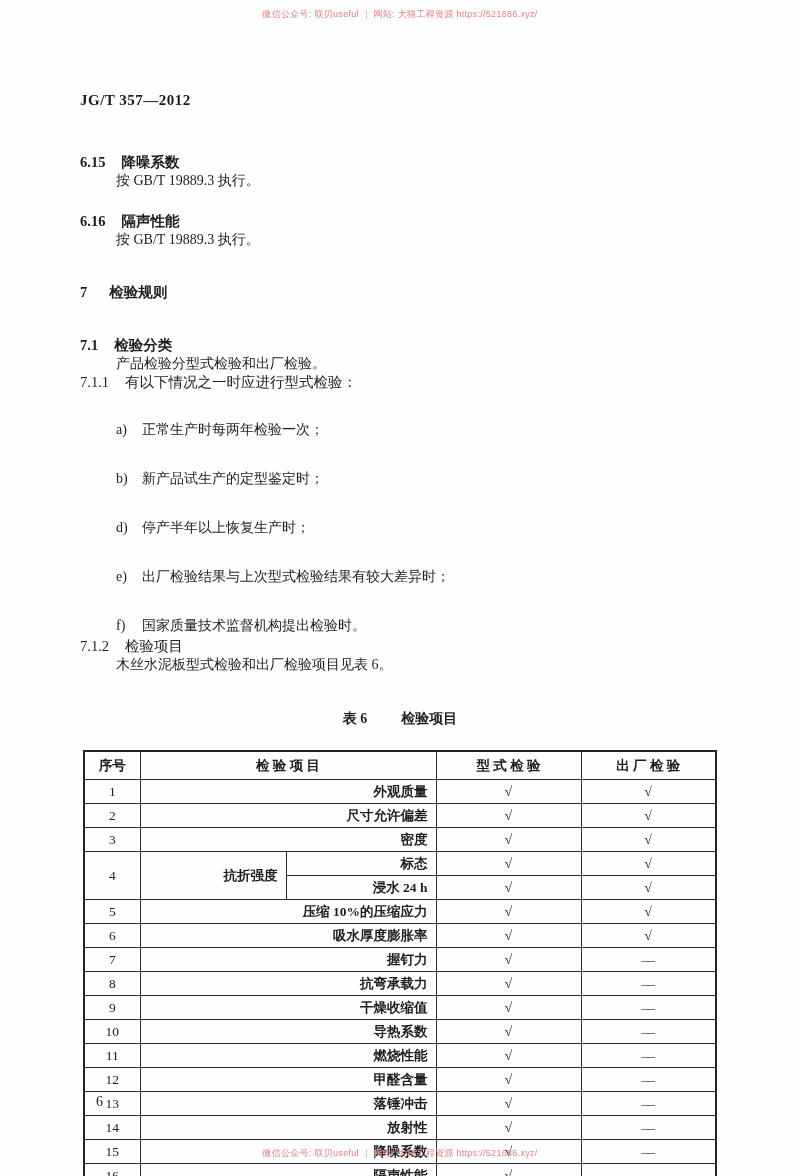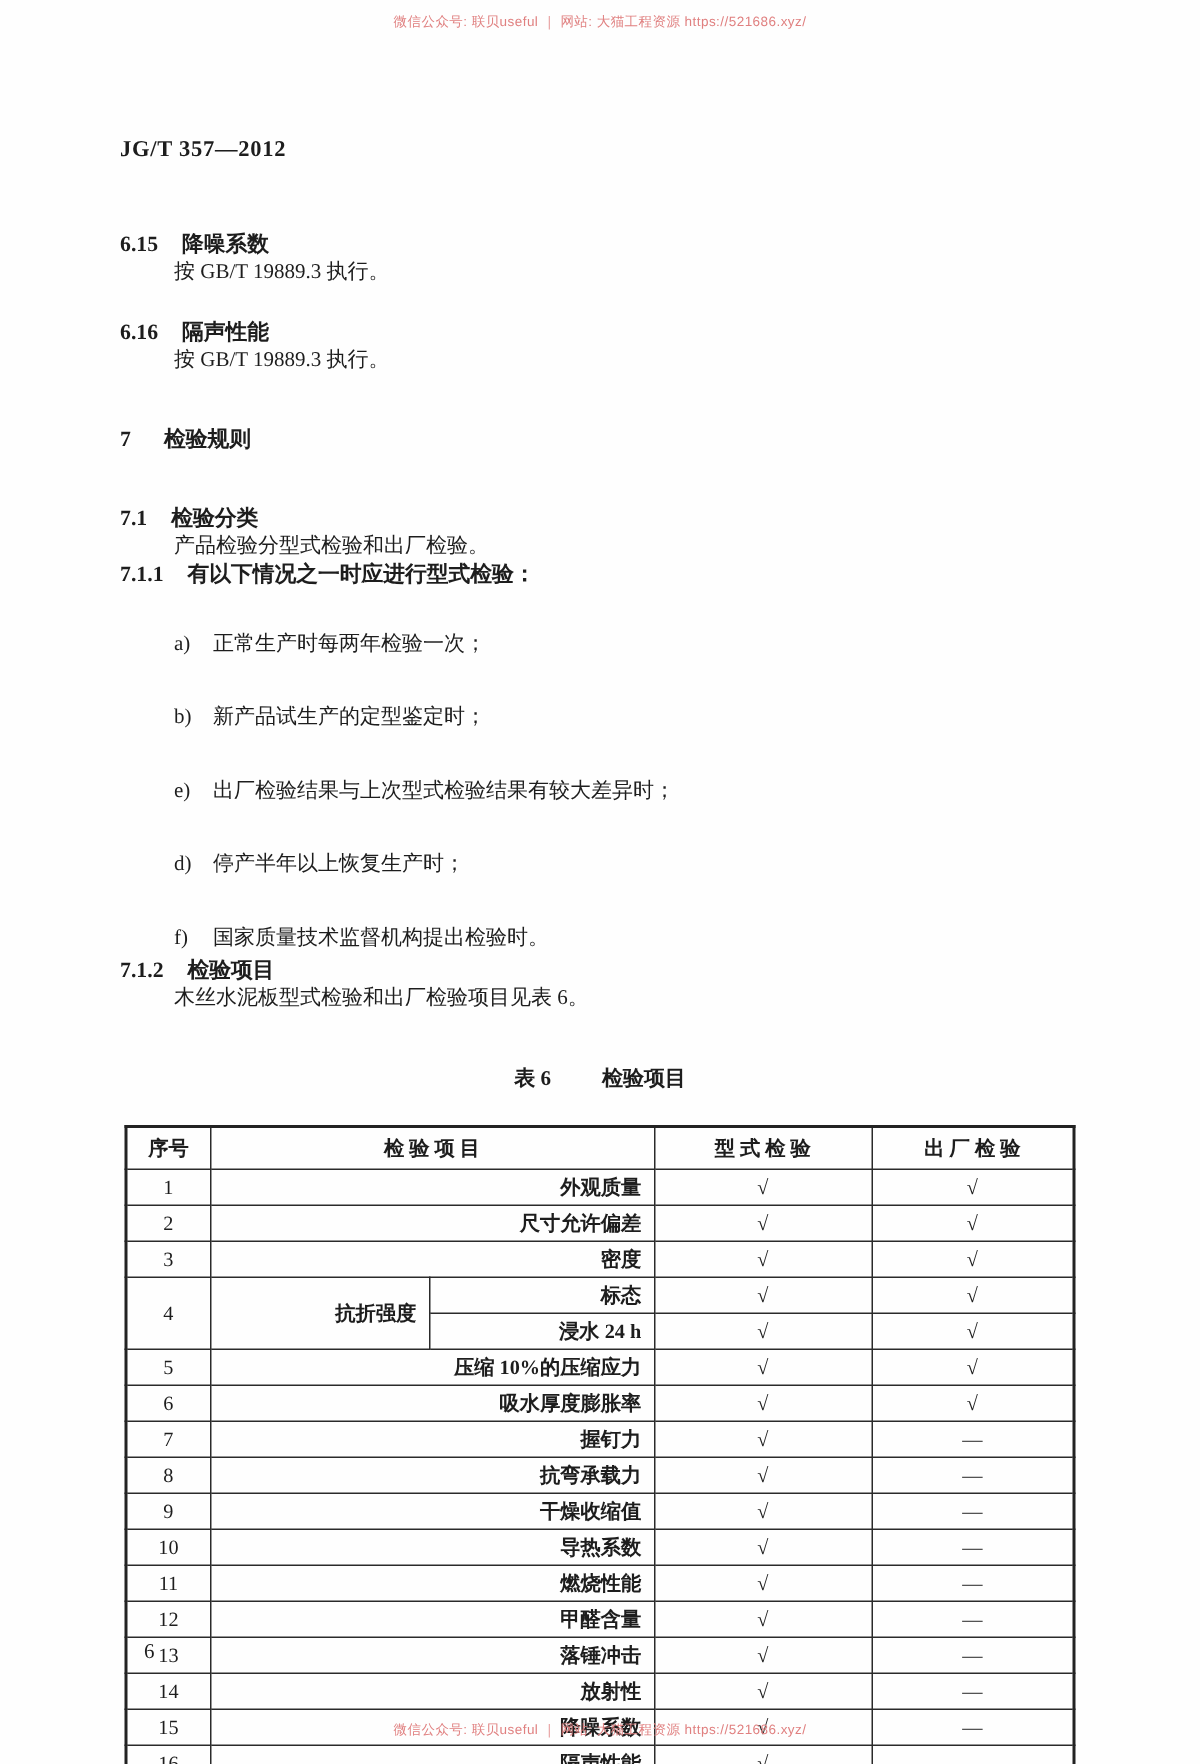--- a/index.html
+++ b/index.html
@@ -11,21 +11,21 @@
   .watermark{
     position:absolute;left:0;right:0;text-align:center;
     font-size:9px;color:#e08080;letter-spacing:.3px;
     font-family:"Liberation Sans","DejaVu Sans",sans-serif;
   }
   .watermark.top{top:8px;}
   .watermark.bottom{bottom:16px;}
   .content{padding:92px 80px 0 80px;}
   .doc-number{font-size:15px;font-weight:bold;letter-spacing:.5px;}
   .sec-h{font-size:14.5px;font-weight:bold;margin:0;}
-  .sec-h.sub{font-weight:bold;}
+  .sec-h.sub{font-weight:normal;}
   .hnum{display:inline-block;margin-right:16px;}
   .hnum.wide{margin-right:22px;}
   .para{font-size:14px;margin:0;margin-left:36px;}
   .mt-xl{margin-top:44px;}
   .mt-lg{margin-top:34px;}
   .mt-md{margin-top:22px;}
   .mt-sm{margin-top:0;}
   .list{margin-left:36px;}
   .li{font-size:14px;line-height:23px;margin-top:26px;}
   .li-label{display:inline-block;min-width:26px;}
@@ -75,22 +75,22 @@
       <span class="hnum">7.1</span><span>检验分类</span>
     </h3>
     <p class="para mt-sm">产品检验分型式检验和出厂检验。</p>
 
     <h3 class="sec-h sub mt-sm">
       <span class="hnum">7.1.1</span><span>有以下情况之一时应进行型式检验：</span>
     </h3>
     <div class="list">
       <div class="li"><span class="li-label">a)</span><span>正常生产时每两年检验一次；</span></div>
       <div class="li"><span class="li-label">b)</span><span>新产品试生产的定型鉴定时；</span></div>
+      <div class="li"><span class="li-label">d)</span><span>停产半年以上恢复生产时；</span></div>
       <div class="li"><span class="li-label">e)</span><span>出厂检验结果与上次型式检验结果有较大差异时；</span></div>
-      <div class="li"><span class="li-label">d)</span><span>停产半年以上恢复生产时；</span></div>
       <div class="li"><span class="li-label">f)</span><span>国家质量技术监督机构提出检验时。</span></div>
     </div>
 
     <h3 class="sec-h sub mt-sm">
       <span class="hnum">7.1.2</span><span>检验项目</span>
     </h3>
     <p class="para mt-sm">木丝水泥板型式检验和出厂检验项目见表 6。</p>
 
     <div class="table-title">
       <span class="tt-label">表 6</span><span>检验项目</span>

